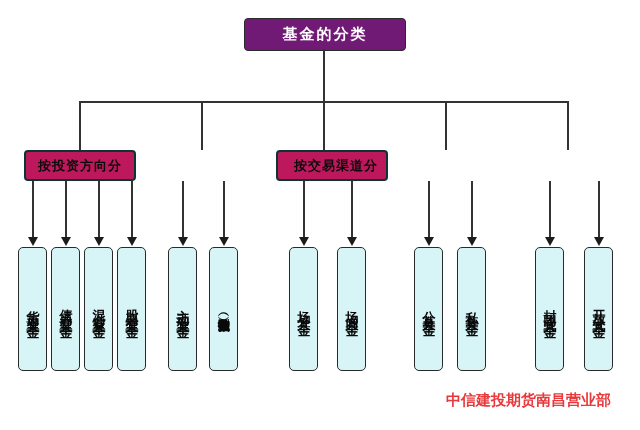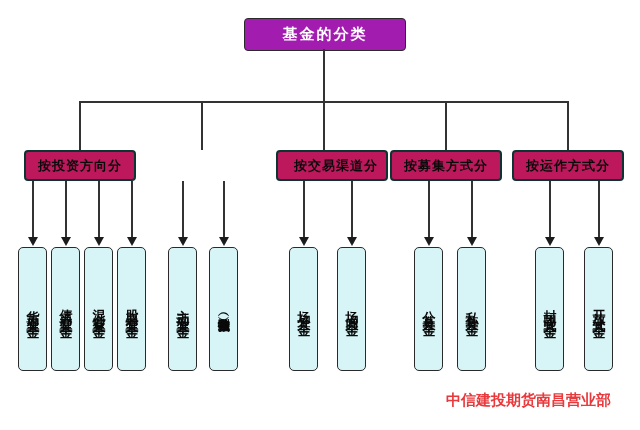--- a/index.html
+++ b/index.html
@@ -2,21 +2,21 @@
 <html><head>
 <meta charset="utf-8">
 <style>
   html,body{margin:0;padding:0;background:#ffffff;}
   body{font-family:"Liberation Sans","DejaVu Sans",sans-serif;}
   .canvas{position:relative;width:640px;height:430px;background:#ffffff;overflow:hidden;}
 
   
   .root-box{
     position:absolute;left:244px;top:18px;width:160px;height:31px;
-    background:#a21caf;border:1px solid #2a2a2a;border-radius:4px;
+    background:#701a75;border:1px solid #2a2a2a;border-radius:4px;
     color:#ffffff;font-size:15px;font-weight:bold;letter-spacing:2px;
     display:flex;align-items:center;justify-content:center;
   }
 
   
   .l2{
     position:absolute;top:150px;width:112px;height:31px;
     background:#be185d;border:2px solid #0d3333;border-radius:4px;
     color:#0a0a0a;font-size:13px;font-weight:bold;letter-spacing:1px;
     display:flex;align-items:center;justify-content:center;
@@ -62,22 +62,20 @@
 
   <div class="line v" style="left:323px;top:49px;height:101px;"></div>
   <div class="line h" style="left:79px;top:101px;width:490px;"></div>
   <div class="line v" style="left:79px;top:101px;height:49px;"></div>
   <div class="line v" style="left:201px;top:101px;height:49px;"></div>
   <div class="line v" style="left:445px;top:101px;height:49px;"></div>
   <div class="line v" style="left:567px;top:101px;height:49px;"></div>
 
   <div class="l2" style="left:24px;">按投资方向分</div>
   <div class="l2" style="left:276px;padding-left:8px;">按交易渠道分</div>
-  <div class="l2" style="left:390px;">按募集方式分</div>
-  <div class="l2" style="left:512px;">按运作方式分</div>
 
   <div class="arrow-shaft" style="left:31.5px;"></div>
   <div class="arrow-head" style="left:27.5px;"></div>
   <div class="arrow-shaft" style="left:64.5px;"></div>
   <div class="arrow-head" style="left:60.5px;"></div>
   <div class="arrow-shaft" style="left:97.5px;"></div>
   <div class="arrow-head" style="left:93.5px;"></div>
   <div class="arrow-shaft" style="left:130.5px;"></div>
   <div class="arrow-head" style="left:126.5px;"></div>
 

